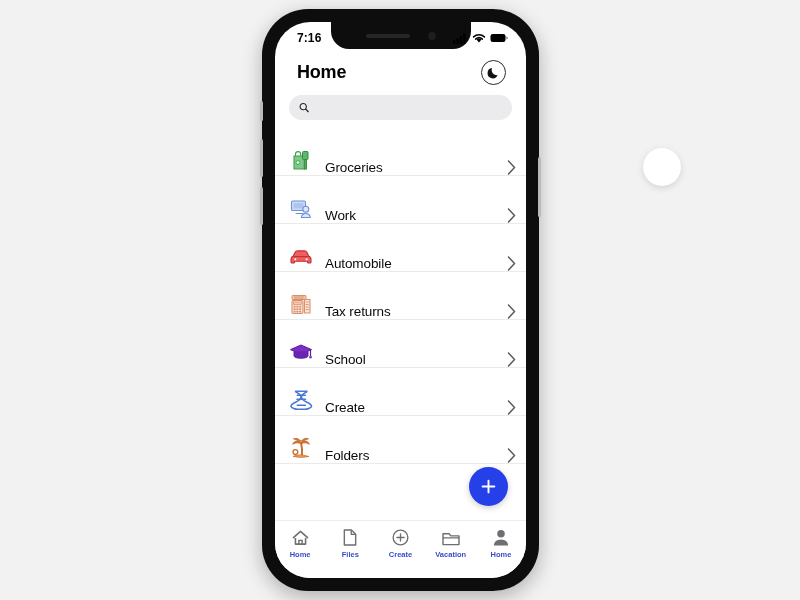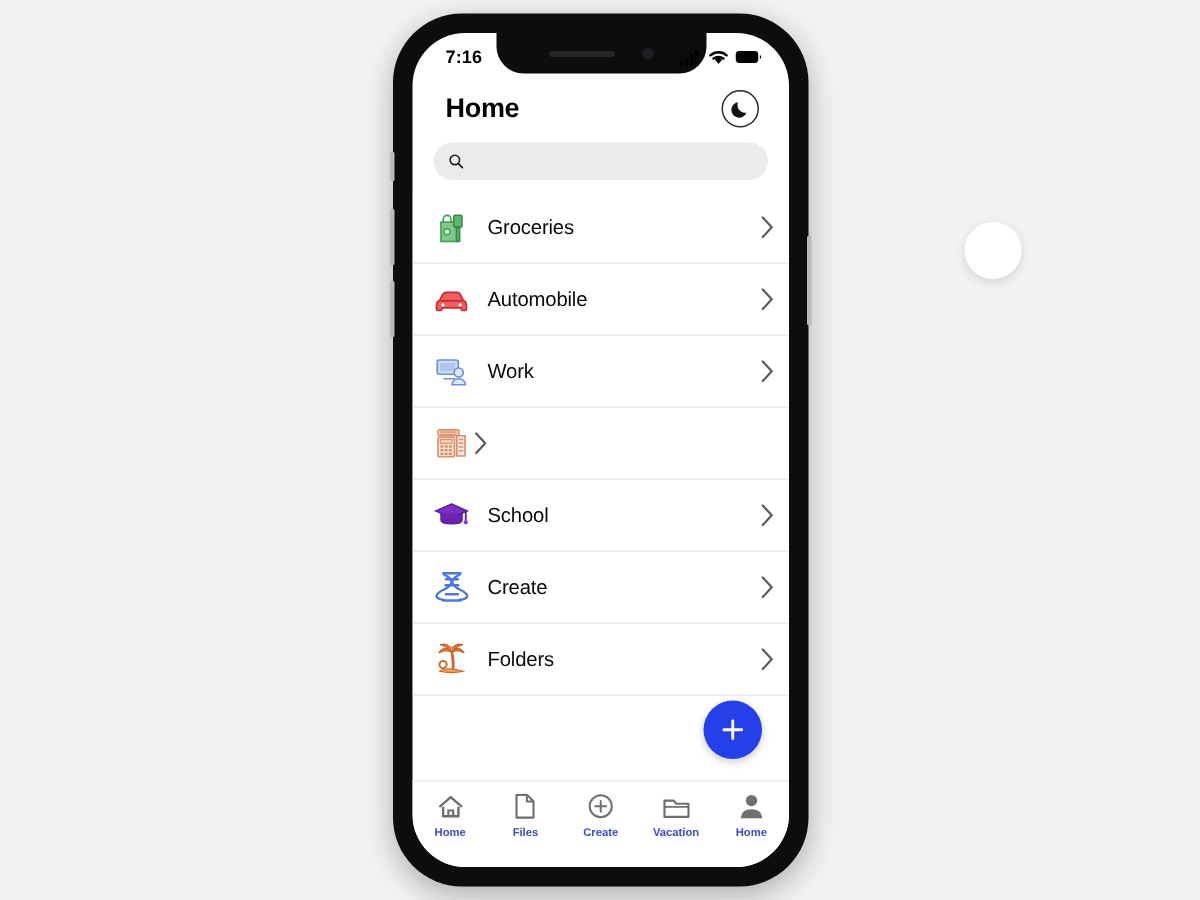--- a/index.html
+++ b/index.html
@@ -157,21 +157,21 @@
     font-size: 11px;
     font-family: "Liberation Sans", sans-serif;
     color: #000;
     width: 100%;
   }
 
   
   .list { background: #fff; }
   .list-item {
     display: flex;
-    align-items: center;
+    align-items: flex-end;
     height: 48px;
     padding: 0 8px 0 11px;
     border-bottom: 1px solid #eaeaea;
     cursor: pointer;
   }
   .list-icon {
     width: 30px;
     height: 30px;
     flex: 0 0 30px;
     display: flex;
@@ -316,44 +316,44 @@
               </svg>
             </div>
             <div class="list-label">Groceries</div>
             <svg class="chevron" width="9" height="15" viewBox="0 0 9 15">
               <path d="M1.5 1 L7.5 7.5 L1.5 14" stroke="#5a5a5a" stroke-width="1.5" fill="none" stroke-linecap="round" stroke-linejoin="round"></path>
             </svg>
           </div>
 
           <div class="list-item">
             <div class="list-icon">
-              <svg width="26" height="26" viewBox="0 0 26 26">
-                <path d="M3 17 q0 -3 2 -3.6 L7 9.5 q0.7 -1.6 2.6 -1.6 h6.8 q1.9 0 2.6 1.6 L21 13.4 q2 0.6 2 3.6 v2 q0 1 -1 1 h-1.6 q-1 0 -1 -1 v-0.8 H6.6 V19 q0 1 -1 1 H4 q-1 0 -1 -1 z" fill="#ef5f5f" stroke="#c52c2c" stroke-width="1.1" stroke-linejoin="round"></path>
-                <path d="M5.6 13.6 h14.8" stroke="#c52c2c" stroke-width="1.1"></path>
-                <circle cx="7.3" cy="16.3" r="1.1" fill="#fff"></circle>
-                <circle cx="18.7" cy="16.3" r="1.1" fill="#fff"></circle>
-              </svg>
-            </div>
-            <div class="list-label">Automobile</div>
-            <svg class="chevron" width="9" height="15" viewBox="0 0 9 15">
-              <path d="M1.5 1 L7.5 7.5 L1.5 14" stroke="#5a5a5a" stroke-width="1.5" fill="none" stroke-linecap="round" stroke-linejoin="round"></path>
-            </svg>
-          </div>
-
-          <div class="list-item">
-            <div class="list-icon">
               <svg width="25" height="25" viewBox="0 0 25 25">
                 <rect x="2.5" y="5" width="14" height="9.5" rx="1.3" fill="#cfdcf6" stroke="#6d8fd6" stroke-width="1.1"></rect>
                 <rect x="4.5" y="7" width="10" height="5.5" fill="#aec6ee"></rect>
                 <path d="M7 17.5 h7" stroke="#6d8fd6" stroke-width="1.1" stroke-linecap="round"></path>
                 <circle cx="16.8" cy="13.3" r="3" fill="#dce7f9" stroke="#6d8fd6" stroke-width="1.1"></circle>
                 <path d="M12.3 21.5 q0.6 -4 4.5 -4 q3.9 0 4.5 4 z" fill="#dce7f9" stroke="#6d8fd6" stroke-width="1.1" stroke-linejoin="round"></path>
               </svg>
             </div>
             <div class="list-label">Work</div>
+            <svg class="chevron" width="9" height="15" viewBox="0 0 9 15">
+              <path d="M1.5 1 L7.5 7.5 L1.5 14" stroke="#5a5a5a" stroke-width="1.5" fill="none" stroke-linecap="round" stroke-linejoin="round"></path>
+            </svg>
+          </div>
+
+          <div class="list-item">
+            <div class="list-icon">
+              <svg width="26" height="26" viewBox="0 0 26 26">
+                <path d="M3 17 q0 -3 2 -3.6 L7 9.5 q0.7 -1.6 2.6 -1.6 h6.8 q1.9 0 2.6 1.6 L21 13.4 q2 0.6 2 3.6 v2 q0 1 -1 1 h-1.6 q-1 0 -1 -1 v-0.8 H6.6 V19 q0 1 -1 1 H4 q-1 0 -1 -1 z" fill="#ef5f5f" stroke="#c52c2c" stroke-width="1.1" stroke-linejoin="round"></path>
+                <path d="M5.6 13.6 h14.8" stroke="#c52c2c" stroke-width="1.1"></path>
+                <circle cx="7.3" cy="16.3" r="1.1" fill="#fff"></circle>
+                <circle cx="18.7" cy="16.3" r="1.1" fill="#fff"></circle>
+              </svg>
+            </div>
+            <div class="list-label">Automobile</div>
             <svg class="chevron" width="9" height="15" viewBox="0 0 9 15">
               <path d="M1.5 1 L7.5 7.5 L1.5 14" stroke="#5a5a5a" stroke-width="1.5" fill="none" stroke-linecap="round" stroke-linejoin="round"></path>
             </svg>
           </div>
 
           <div class="list-item">
             <div class="list-icon">
               <svg width="25" height="25" viewBox="0 0 25 25">
                 <rect x="3" y="3.5" width="14" height="4" rx="0.8" fill="#f6d4c2" stroke="#d98f6a" stroke-width="1"></rect>
                 <path d="M4.5 5.5 h11 M4.5 4.4 h11 M4.5 6.6 h11" stroke="#d98f6a" stroke-width="0.6"></path>
@@ -367,20 +367,21 @@
                     <rect x="7.4" y="16.3" width="2" height="1.7"></rect>
                     <rect x="10.2" y="16.3" width="2" height="1.7"></rect>
                   <rect x="4.6" y="18.8" width="2" height="1.7"></rect>
                     <rect x="7.4" y="18.8" width="2" height="1.7"></rect>
                     <rect x="10.2" y="18.8" width="2" height="1.7"></rect>
                 </g>
                 <path d="M15.5 7.5 h5.5 v13.5 h-5.5 z" fill="#fbe6da" stroke="#d98f6a" stroke-width="1.1"></path>
                 <path d="M16.8 10 h3 M16.8 12.5 h3 M16.8 15 h3 M16.8 17.5 h3" stroke="#d98f6a" stroke-width="0.9"></path>
               </svg>
             </div>
+            <div class="list-label">Tax returns</div>
             <svg class="chevron" width="9" height="15" viewBox="0 0 9 15">
               <path d="M1.5 1 L7.5 7.5 L1.5 14" stroke="#5a5a5a" stroke-width="1.5" fill="none" stroke-linecap="round" stroke-linejoin="round"></path>
             </svg>
           </div>
 
           <div class="list-item">
             <div class="list-icon">
               <svg width="25" height="25" viewBox="0 0 25 25">
                 <path d="M12 5 L22.5 9.6 L12 14.2 L1.5 9.6 Z" fill="#7b2fc4" stroke="#5c1d9a" stroke-width="1"></path>
                 <path d="M5 11.3 v4.3 q0 2.6 7 2.6 q7 0 7 -2.6 v-4.3" fill="#6a23b3" stroke="#5c1d9a" stroke-width="1" stroke-linejoin="round"></path>

